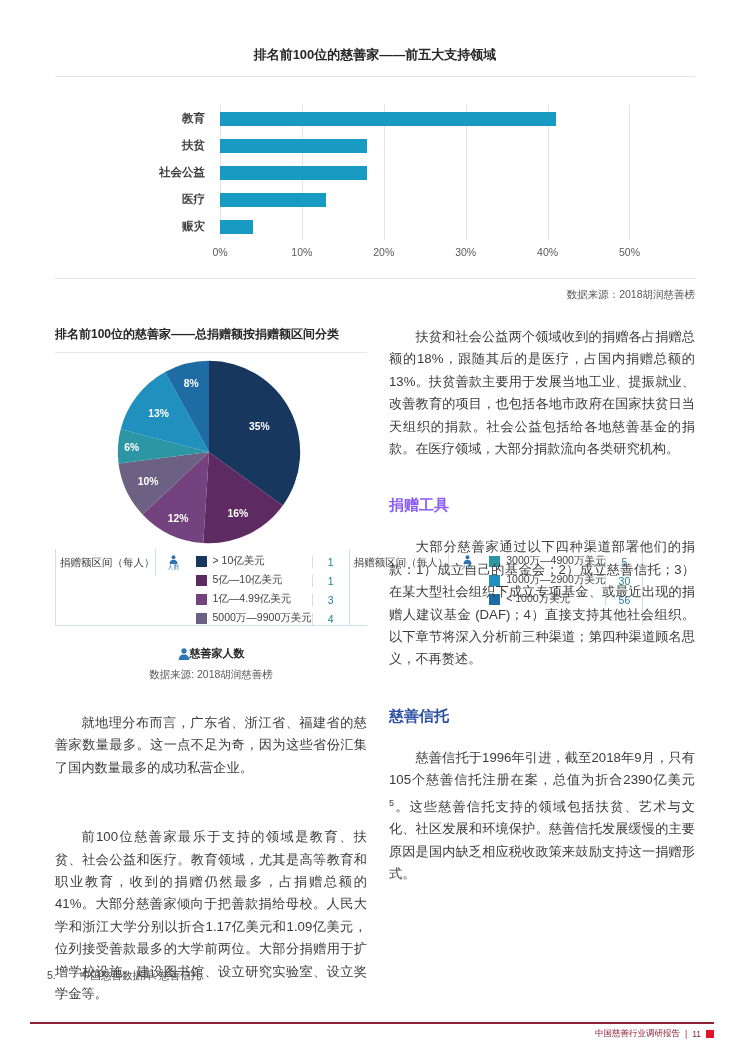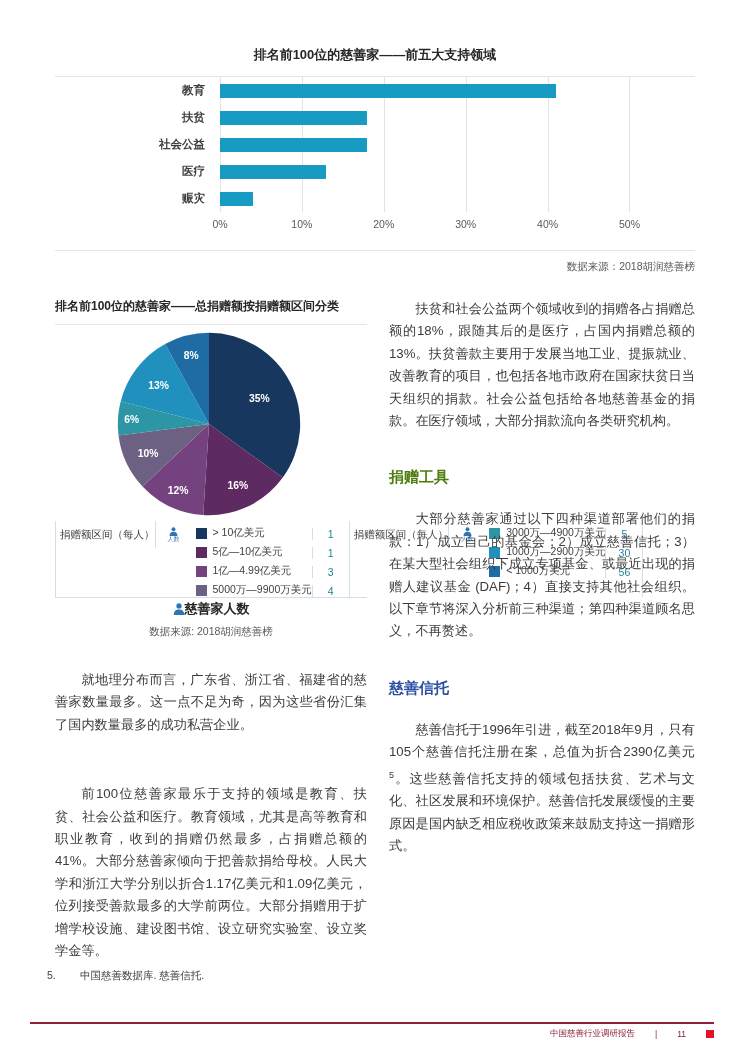--- a/index.html
+++ b/index.html
@@ -3,21 +3,21 @@
 <meta charset="utf-8">
 <style>
   html,body{margin:0;padding:0;background:#FFFFFF;}
   body{font-family:"Liberation Sans","DejaVu Sans",sans-serif;}
   .page{position:relative;width:750px;height:1061px;background:#FFFFFF;overflow:hidden;padding-left:12px;}
   .content{position:absolute;left:55px;top:0;width:640px;}
 
   
   .chart1-title{margin-top:46px;text-align:center;font-size:13px;font-weight:bold;color:#262626;}
   .divider{height:1px;background:#E4E4E4;margin-top:12px;}
-  .bar-chart{margin-top:0;}
+  .bar-chart{margin-top:28px;}
   .bar-rows{position:relative;}
   .bar-grid{position:absolute;left:165px;right:0;top:0;bottom:0;}
   .gridline{position:absolute;top:0;bottom:0;width:1px;background:#E3E3E3;}
   .bar-row{display:flex;align-items:center;height:27px;position:relative;}
   .bar-label{width:150px;padding-right:15px;text-align:right;font-size:11.5px;font-weight:bold;color:#3F3F3F;flex:none;}
   .bar-track{flex:1;height:14px;position:relative;}
   .bar-fill{position:absolute;left:0;top:0;height:100%;}
   .bar-axis{position:relative;height:16px;margin-left:165px;margin-top:6px;}
   .bar-tick{position:absolute;transform:translateX(-50%);font-size:10.5px;color:#595959;top:0;white-space:nowrap;}
   .bar-source-wrap{margin-top:16px;border-top:1px solid #E4E4E4;padding-top:9px;text-align:right;font-size:10.5px;color:#595959;}
@@ -39,38 +39,38 @@
   .legend-table.right{border-right:1px solid #CFE0ED;}
   .lg-header{display:flex;align-items:stretch;height:27px;}
   .lg-header-label{flex:1;display:flex;align-items:center;padding-left:4px;font-size:10.5px;color:#3F3F3F;white-space:nowrap;}
   .lg-num-col{width:36px;border-left:1px solid #CFE0ED;flex:none;display:flex;flex-direction:column;align-items:center;justify-content:center;}
   .lg-icon-label{font-size:6px;color:#2E75B6;line-height:7px;}
   .lg-row{display:flex;align-items:flex-end;height:19px;}
   .lg-row-main{flex:1;display:flex;align-items:center;padding-left:4px;min-width:0;}
   .lg-swatch{width:11px;height:11px;margin-right:6px;flex:none;}
   .lg-label{font-size:10.5px;color:#3F3F3F;white-space:nowrap;}
   .lg-num{width:36px;border-left:1px solid #CFE0ED;flex:none;display:flex;align-items:center;justify-content:center;font-size:10.5px;color:#1F7F9E;}
-  .legend-footer{margin-top:2px;text-align:center;font-size:13px;font-weight:bold;color:#262626;display:flex;align-items:center;justify-content:center;gap:0;}
+  .legend-footer{margin-top:20px;text-align:center;font-size:11px;font-weight:bold;color:#262626;display:flex;align-items:center;justify-content:center;gap:0;}
   .pie-source{margin-top:7px;text-align:center;font-size:10.5px;color:#595959;}
 
   
   .para{font-size:13.2px;line-height:22.4px;color:#3B3B3B;text-align:justify;text-indent:2em;margin:0;}
   .col-left .para.first{margin-top:30px;}
   .col-left .para.second{margin-top:47px;}
   .section-heading{font-size:15px;font-weight:bold;margin:36px 0 0 0;}
-  .heading-tools{color:#4d7c0f;}
+  .heading-tools{color:#8b5cf6;}
   .heading-trust{color:#2C4FA3;}
   .para.after-heading{margin-top:21px;}
   sup.ref{font-size:9px;color:#3B3B3B;}
 
   
   .footnote{position:absolute;left:47px;top:969px;font-size:10.5px;color:#404040;display:flex;}
   .footnote-marker{width:33px;flex:none;}
   .footer-line{position:absolute;left:30px;right:48px;top:1022px;height:2px;background:#8F2035;}
-  .footer-text{position:absolute;top:1028px;right:48px;display:flex;align-items:center;gap:20px;font-size:8.5px;color:#8F2035;}
+  .footer-text{position:absolute;top:1028px;right:48px;display:flex;align-items:center;gap:5px;font-size:8.5px;color:#8F2035;}
   .footer-square{width:8px;height:8px;background:#E4112B;flex:none;}
   .person-icon{flex:none;}
 </style>
 </head>
 <body>
 
 <div class="page">
   <div class="content">
 
     <div class="chart1-title">排名前100位的慈善家——前五大支持领域</div>

